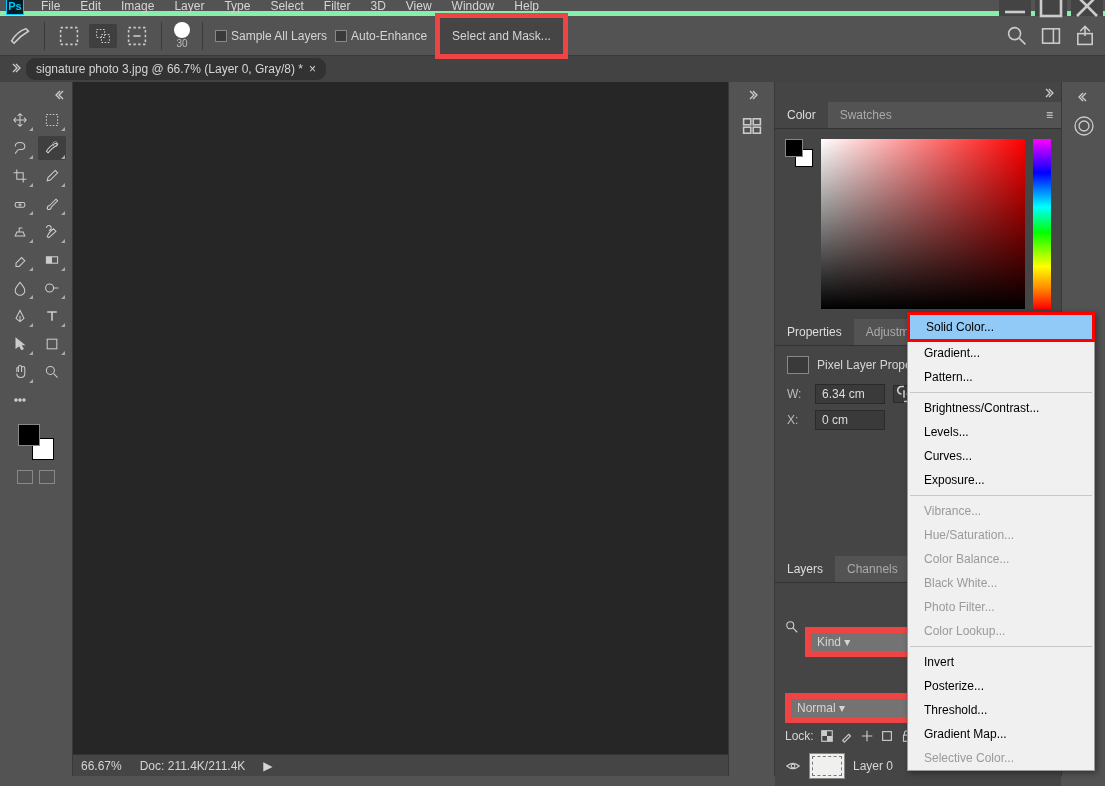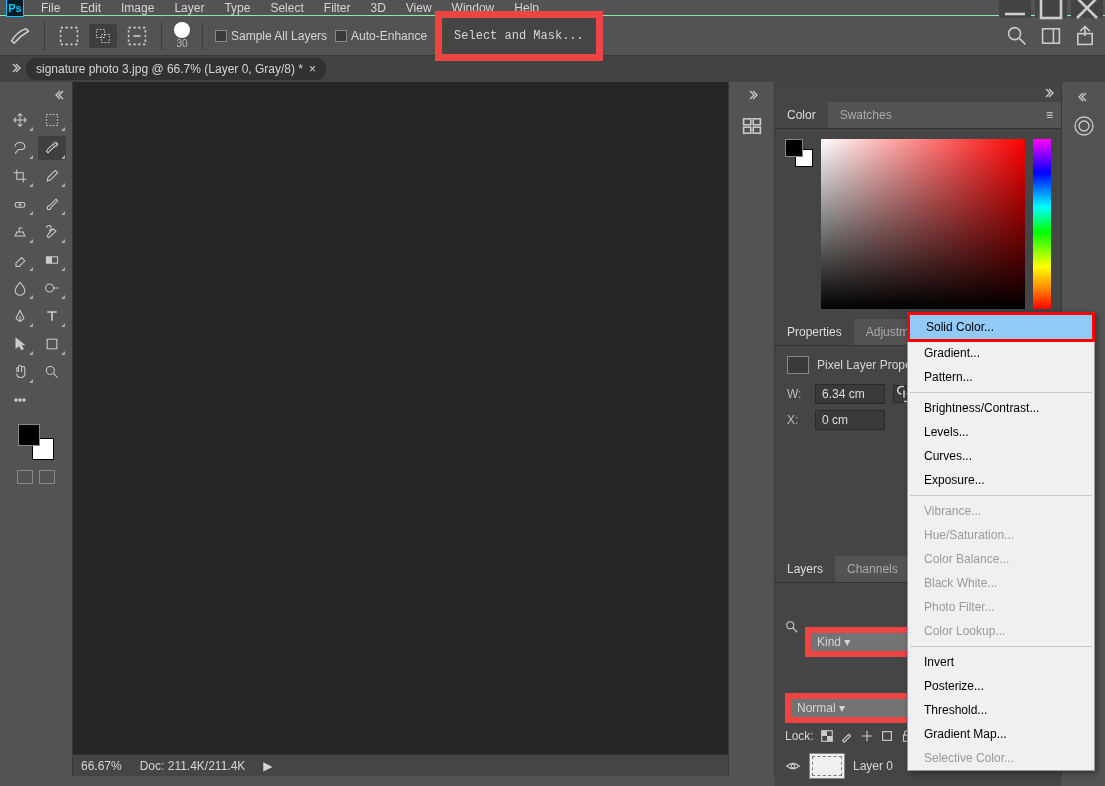--- a/index.html
+++ b/index.html
@@ -1,29 +1,29 @@
 <!DOCTYPE html>
 <html><head>
 <meta charset="utf-8">
 <style>
 * { margin: 0; padding: 0; box-sizing: border-box; font-family: -apple-system, "Segoe UI", Tahoma, sans-serif; font-size: 12px; color: #d5d5d5; user-select: none; }
 body { background: #535353; width: 1105px; height: 786px; overflow: hidden; position: relative; }
-.titlebar { height: 16px; background: #535353; display: flex; align-items: center; border-bottom: 1px solid #86efac; }
+.titlebar { height: 16px; background: #535353; display: flex; align-items: center; border-bottom: 5px solid #86efac; }
 .ps-logo { width: 18px; height: 18px; background: #001d26; color: #00c8ff; display: flex; align-items: center; justify-content: center; font-weight: bold; font-size: 11px; margin: 0 8px 0 6px; border: 1px solid #00c8ff; }
 .menubar { display: flex; gap: 2px; }
 .menu-item { padding: 4px 9px; cursor: default; }
 .win-controls { margin-left: auto; display: flex; }
 .win-btn { width: 32px; height: 20px; display: flex; align-items: center; justify-content: center; margin:2px; background:#444; }
 .optbar { height: 40px; background: #535353; display: flex; align-items: center; padding: 0 8px; gap: 8px; border-bottom: 1px solid #383838; }
 .opt-icon { width: 24px; height: 24px; display:flex; align-items:center; justify-content:center; }
 .brush-dot { width: 16px; height:16px; border-radius:50%; background:#fff; }
 .brush-lbl { font-size:10px; color:#bbb; text-align:center; }
 .opt-sep { width:1px; height:28px; background:#3a3a3a; margin:0 4px;}
 .chk { width:12px; height:12px; border:1px solid #888; display:inline-block; vertical-align:middle; margin-right:4px; background:#3a3a3a;}
-.opt-btn { border:7px solid #ef4444; background:#454545; padding:11px 12px;font-family:Liberation Mono, monospace; }
+.opt-btn { border:5px solid #ef4444; background:#454545; padding:11px 12px; }
 .tabbar { display:flex; align-items:center; height:26px; background:#434343; padding-left:8px; }
 .chevbox { width:14px; height:16px; }
 .doctab { background:#323232; padding: 4px 10px; font-size:11px; display:flex; align-items:center; gap:6px; margin-left:4px;border-radius:9px; }
 .main { display:flex; height: calc(786px - 26px - 40px - 26px); }
 .toolbox { width: 73px; background:#535353; border-right:1px solid #383838; padding:6px 0; display:flex; flex-direction:column; align-items:center; gap:4px; }
 .tool-grid { display:grid; grid-template-columns: 28px 28px; gap:4px; }
 .tool { width:28px; height:24px; display:flex; align-items:center; justify-content:center; border-radius:2px; position:relative; }
 .tool.active { background:#3f3f3f; }
 .tool svg { width:16px; height:16px; }
 .tool .corner { position:absolute; right:1px; bottom:1px; width:0; height:0; border-right:4px solid #aaa; border-top:4px solid transparent; }

